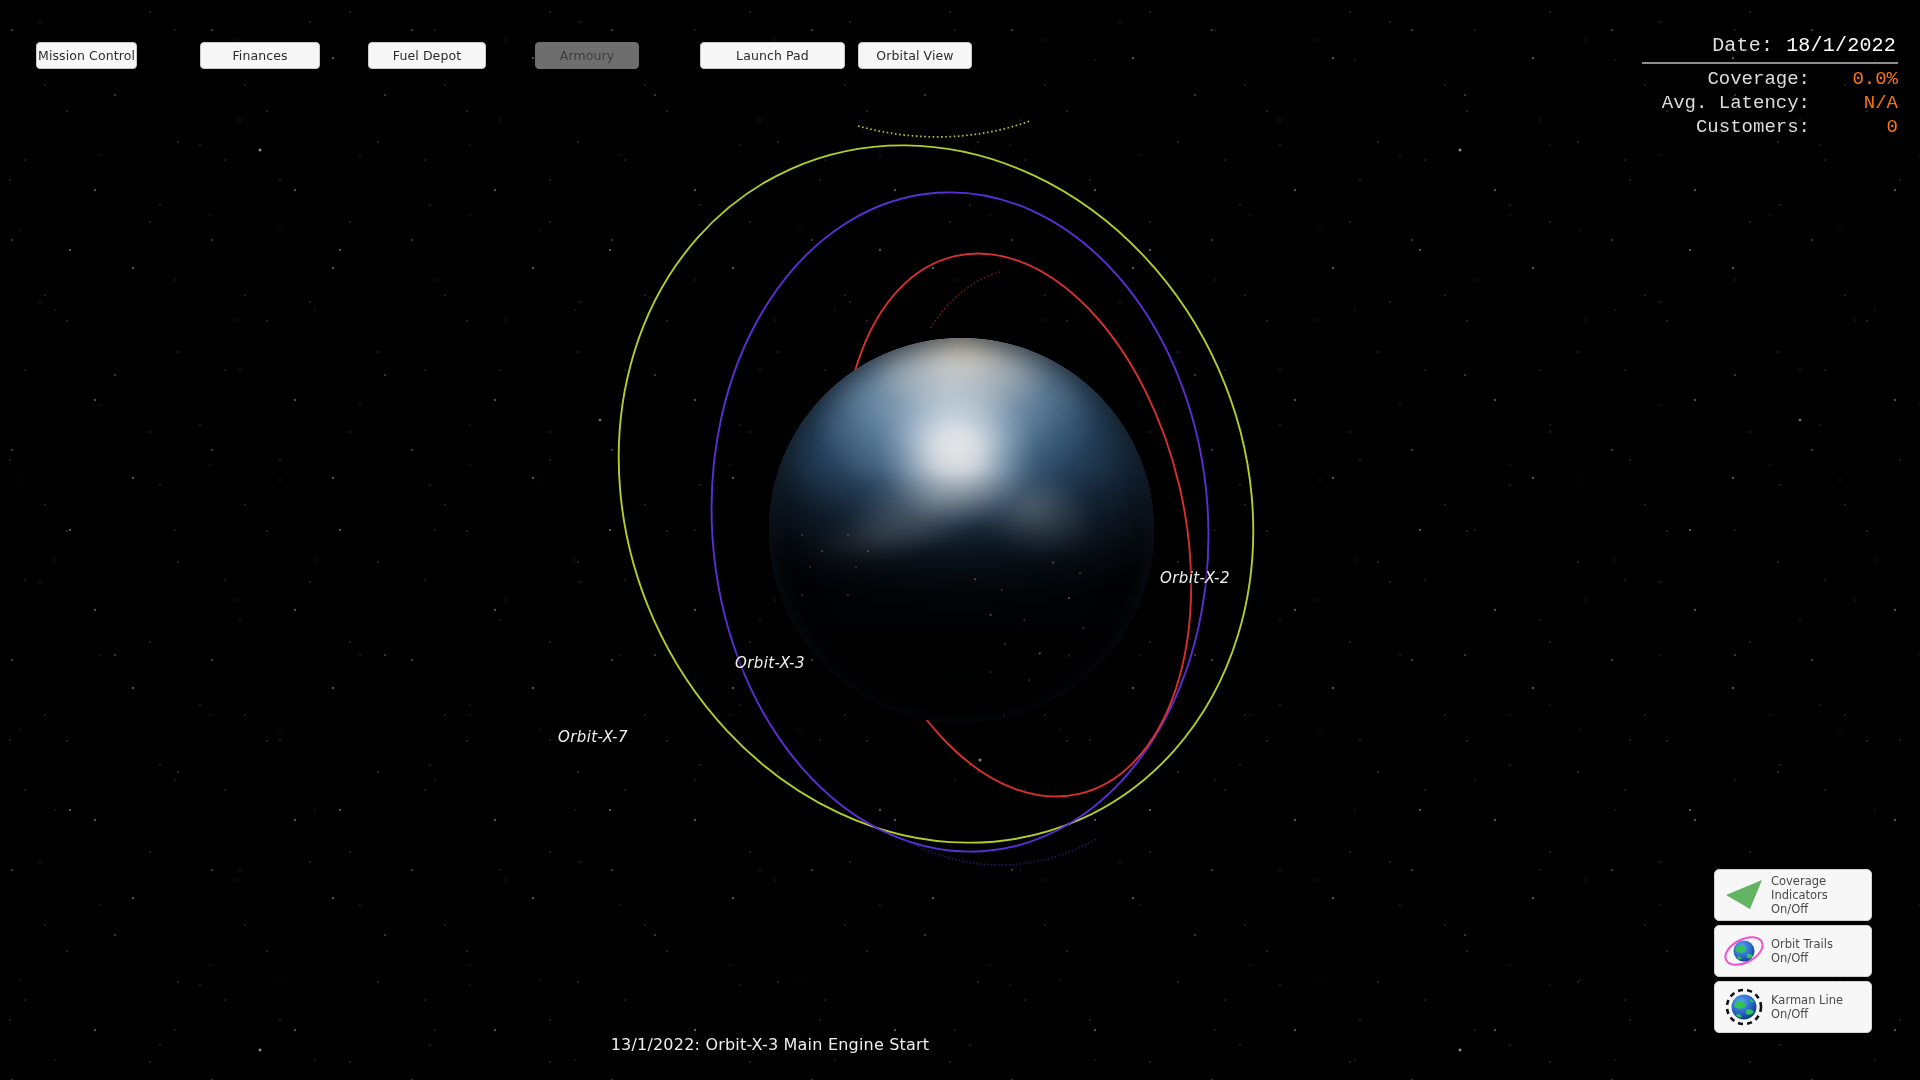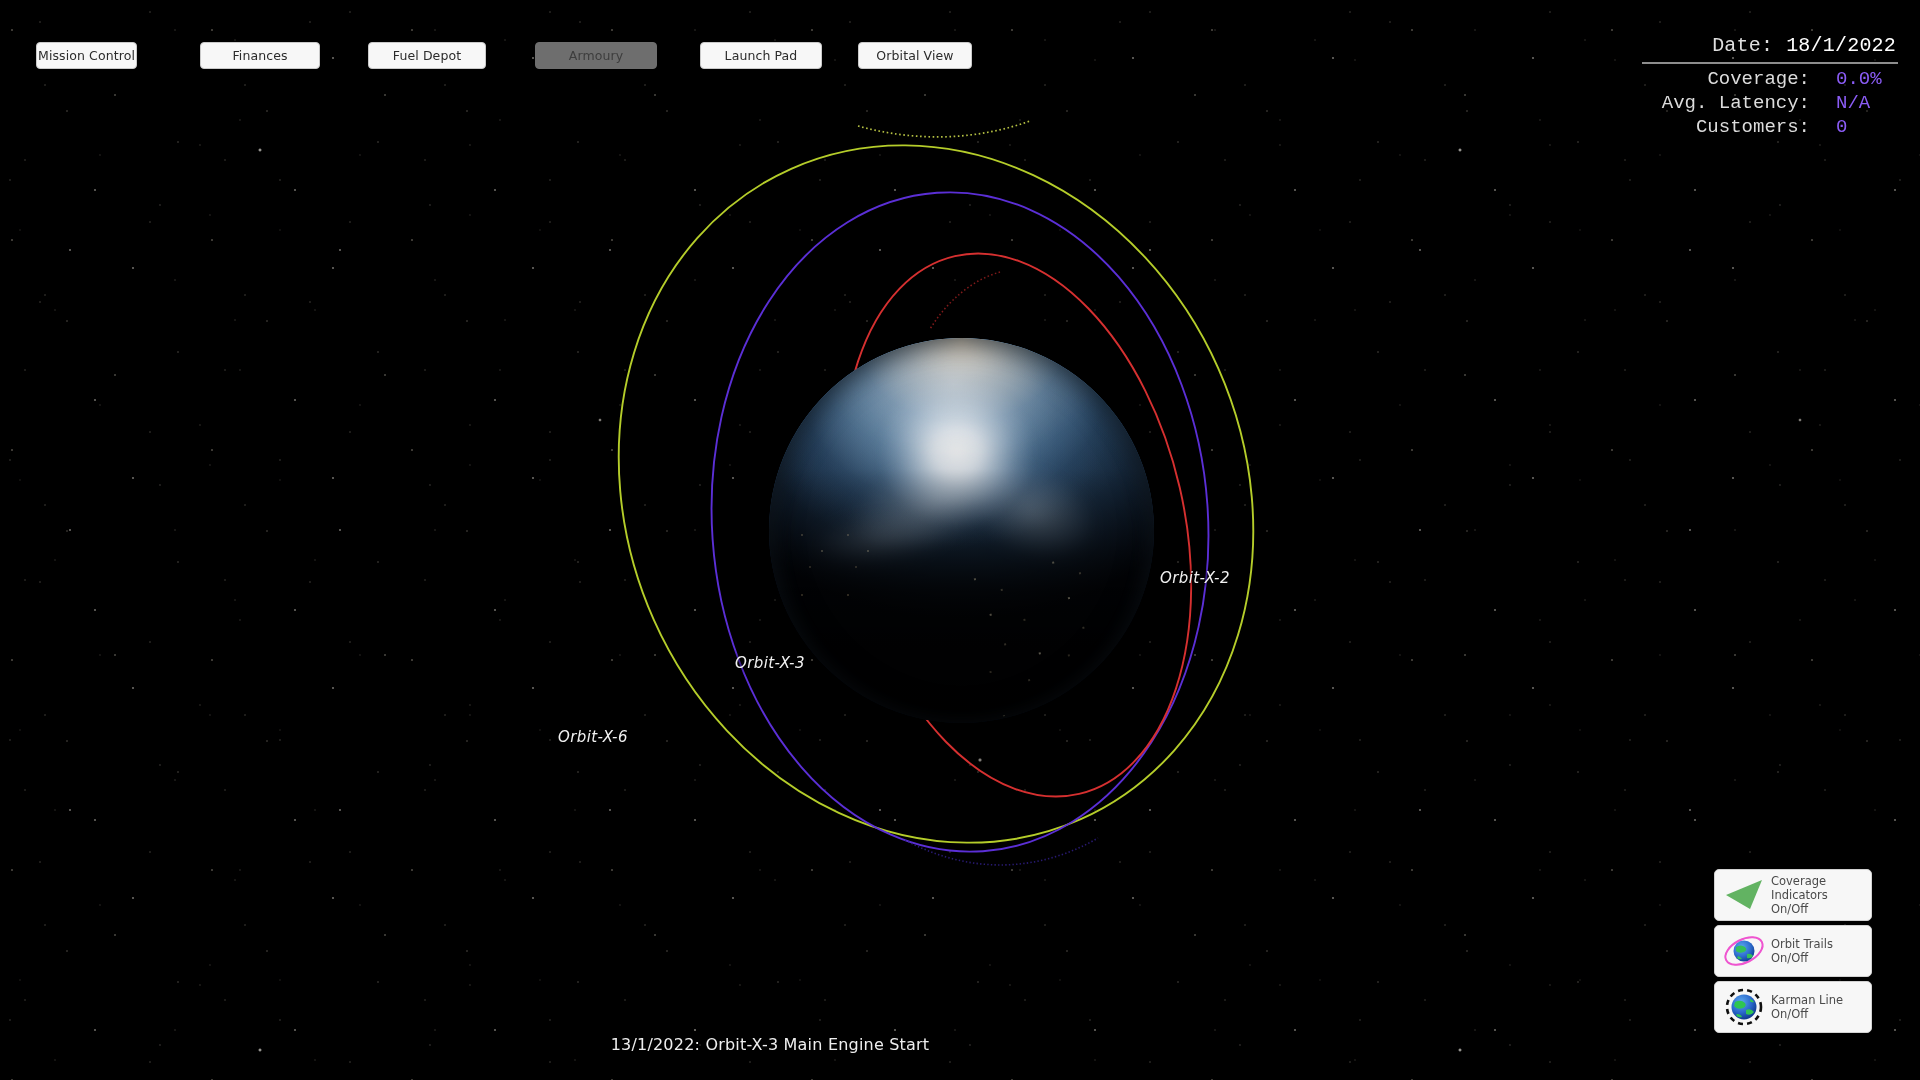--- a/index.html
+++ b/index.html
@@ -119,21 +119,21 @@
     width:256px;
     margin-left:auto;
   }
   #hud table {
     border-collapse:collapse;
     margin-left:auto;
     font-size:19px;
   }
   #hud table td { padding:1px 0; white-space:nowrap; }
   #hud table td.k { text-align:right; color:#dcdcdc; padding-right:26px; }
-  #hud table td.v { text-align:left; color:#8b5cf6; min-width:62px;margin-top:8px; }
+  #hud table td.v { text-align:right; color:#f97316; min-width:62px;margin-top:8px; }
 
   
   #scene {
     position:absolute; inset:0;
     z-index:10;
     pointer-events:none;
   }
   #scene svg { position:absolute; inset:0; }
 
   
@@ -371,38 +371,38 @@
       <div class="cloudwisp"></div>
       <div class="cloudmass"></div>
       <div class="nightside"></div>
       <div class="citylights"></div>
       <div class="citylights2"></div>
       <div class="limbglow"></div>
       <div class="rim"></div>
     </div>
   </div>
 
-  <div class="orbit-label" id="lbl-0" style="left: 558px; top: 728px;">Orbit-X-6</div>
+  <div class="orbit-label" id="lbl-0" style="left: 558px; top: 728px;">Orbit-X-7</div>
   <div class="orbit-label" id="lbl-1" style="left: 1160px; top: 569px;">Orbit-X-2</div>
   <div class="orbit-label" id="lbl-2" style="left: 735px; top: 654px;">Orbit-X-3</div>
 
   <div id="topnav" style="position: absolute; height: 27px; width: 1000px;">
       <div class="nav-slot" style="position: absolute; left: 0px; width: 101px;">
         <div class="nav-btn" style="width: 100%;">Mission Control</div>
       </div>
       <div class="nav-slot" style="position: absolute; left: 164px; width: 120px;">
         <div class="nav-btn" style="width: 100%;">Finances</div>
       </div>
       <div class="nav-slot" style="position: absolute; left: 332px; width: 118px;">
         <div class="nav-btn" style="width: 100%;">Fuel Depot</div>
       </div>
-      <div class="nav-slot" style="position: absolute; left: 499px; width: 122px;">
+      <div class="nav-slot" style="position: absolute; left: 499px; width: 104px;">
         <div class="nav-btn is-active" style="width: 100%;">Armoury</div>
       </div>
-      <div class="nav-slot" style="position: absolute; left: 664px; width: 122px;">
+      <div class="nav-slot" style="position: absolute; left: 664px; width: 145px;">
         <div class="nav-btn" style="width: 100%;">Launch Pad</div>
       </div>
       <div class="nav-slot" style="position: absolute; left: 822px; width: 114px;">
         <div class="nav-btn" style="width: 100%; text-align: right;">Orbital View</div>
       </div>
     </div>
 
   <div id="hud">
     <div class="date-row">
       <span class="dl">Date:</span><span class="dv">18/1/2022</span>

